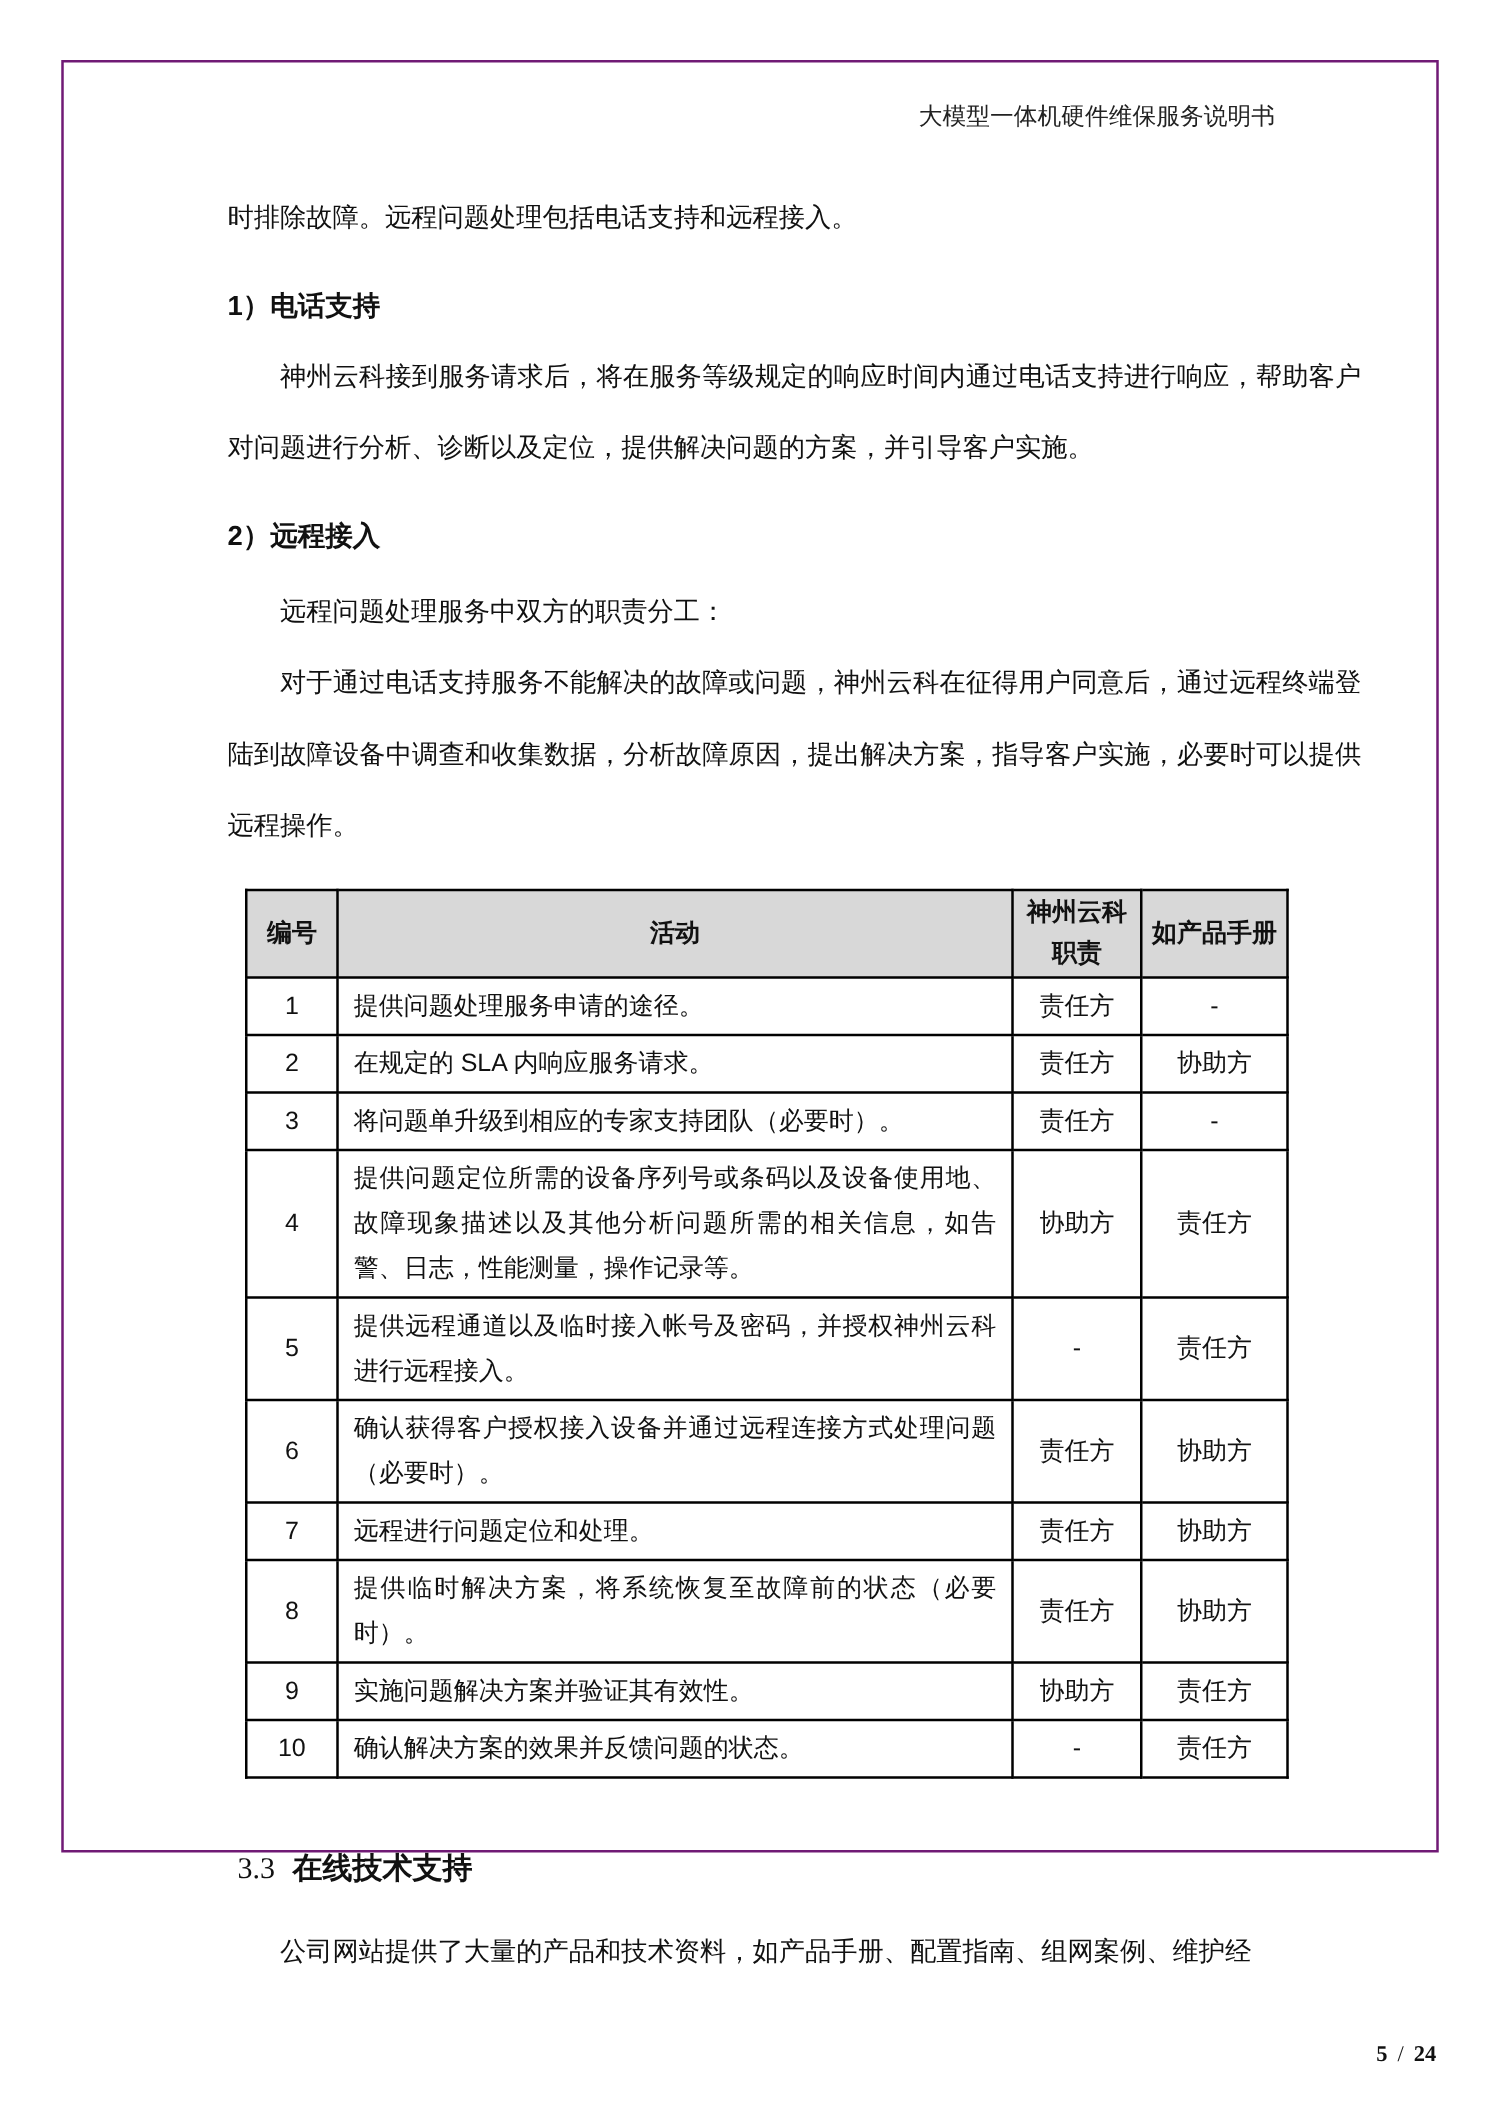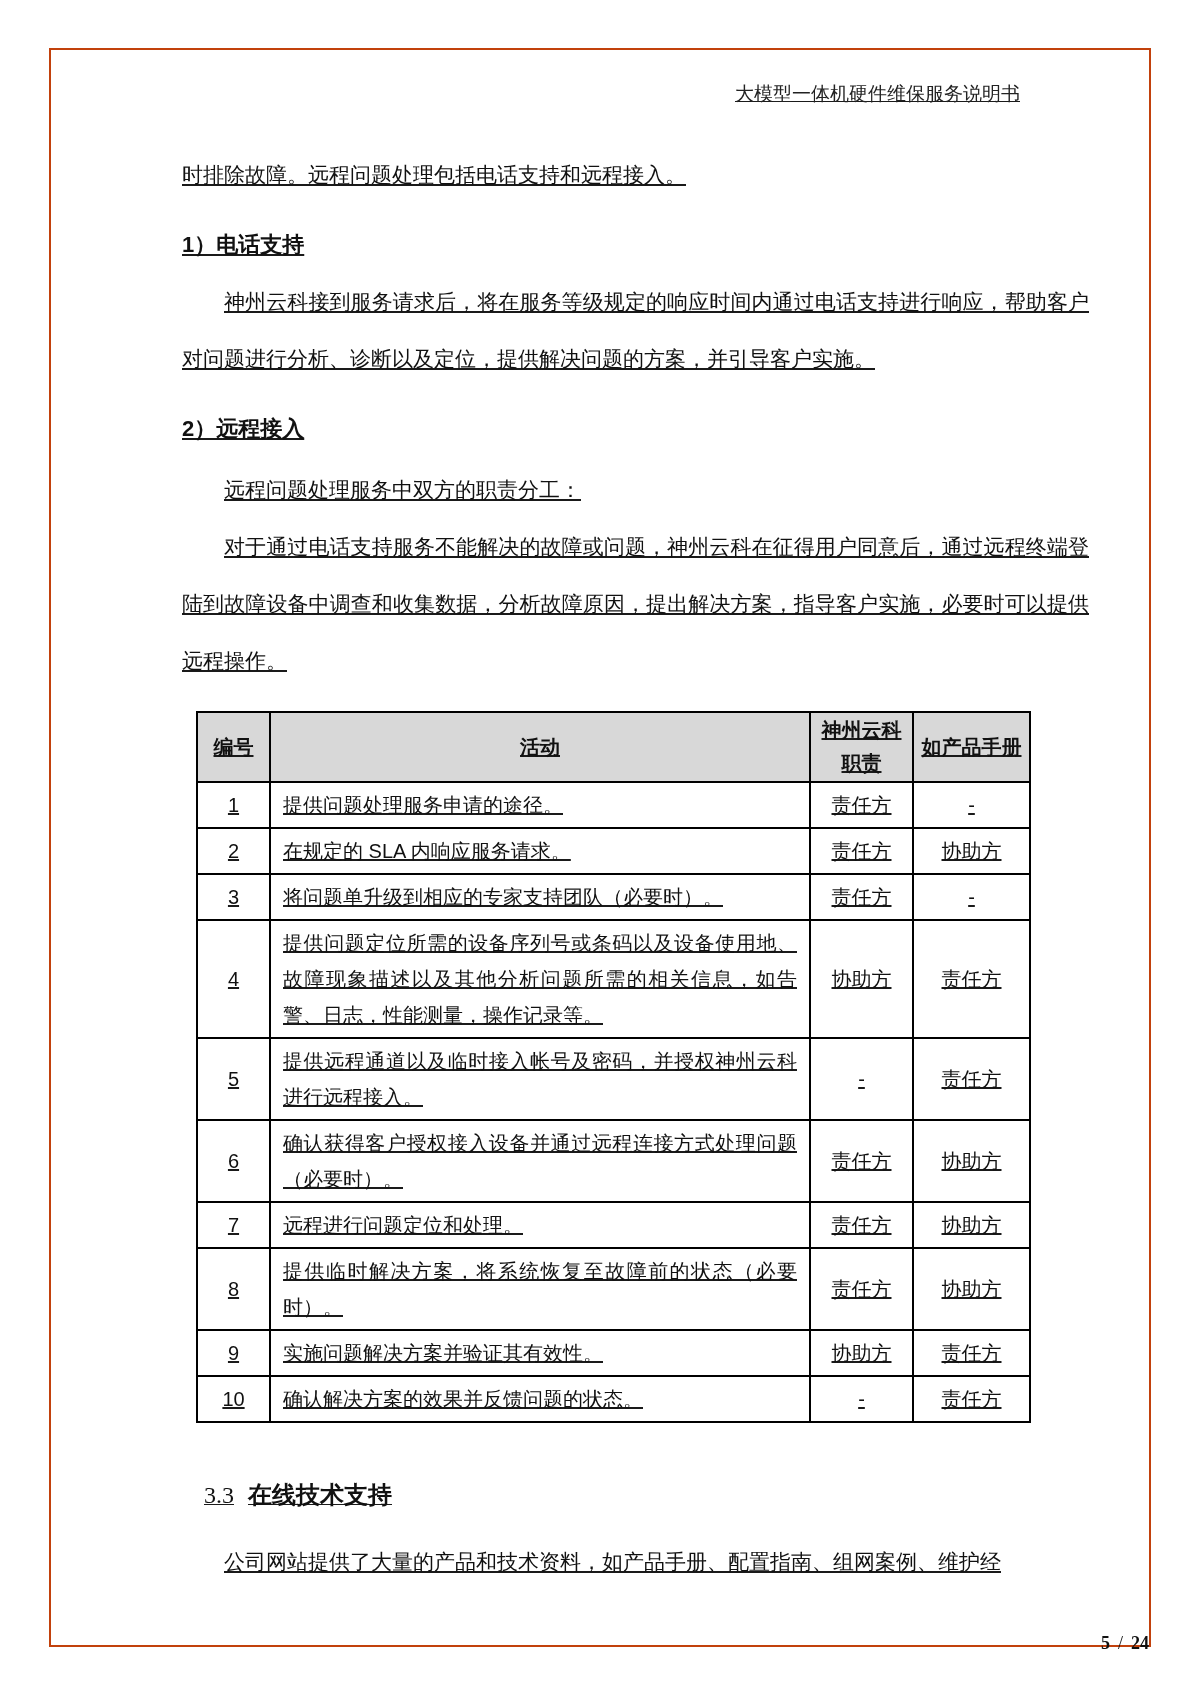--- a/index.html
+++ b/index.html
@@ -6,24 +6,23 @@
   html, body {
     width: 1200px; height: 1698px;
     background: #ffffff;
     font-family: "Liberation Sans", "DejaVu Sans", sans-serif;
     color: #1a1a1a;
     overflow: hidden;
   }
   .page-border {
     position: absolute;
     left: 49px; top: 48px;
-    width: 1102px; height: 1599px;
-    border: 2px solid #c2410c;
+    width: 1102px; height: 1434px;
+    border: 2px solid #701a75;
     background: #ffffff;
-    text-decoration: underline;
   }
   .page-header {
     margin-top: 32px;
     padding-right: 129px;
     text-align: right;
     font-family: "Liberation Serif", "DejaVu Serif", serif;
     font-size: 19px;
     color: #222222;
     line-height: 24px;
   }
@@ -73,21 +72,21 @@
     padding: 4px 6px;
   }
   .resp-table td.c { text-align: center; }
   .resp-table td.act { text-align: justify; padding-left: 12px; padding-right: 12px; }
   .col-num { width: 73px; }
   .col-act { width: 540px; }
   .col-dcyt { width: 103px; }
   .col-cust { width: 117px; }
   .section-heading {
     margin-top: 52px;
-    margin-left: 22px;
+    margin-left: 8px;
     line-height: 40px;
   }
   .section-number {
     font-family: "Liberation Serif", "DejaVu Serif", serif;
     font-size: 24px;
     font-weight: normal;
     color: #111111;
     margin-right: 14px;
   }
   .section-title {

